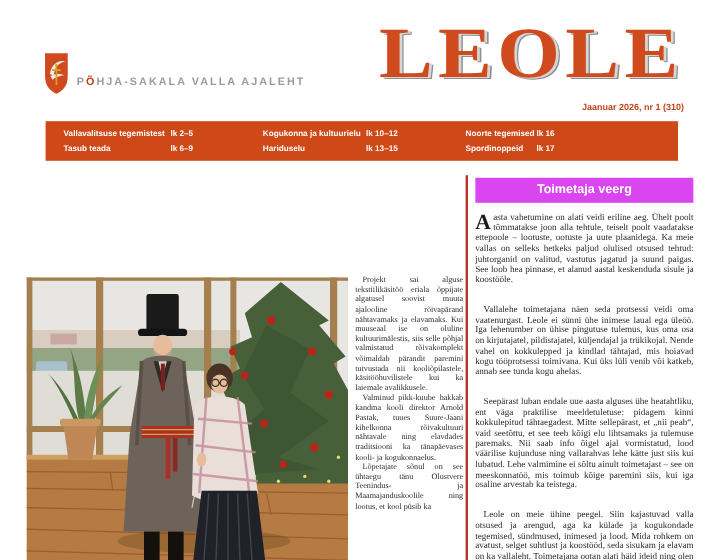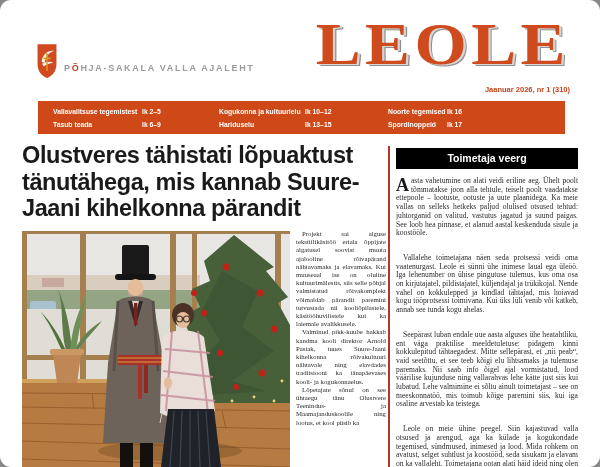--- a/index.html
+++ b/index.html
@@ -1,20 +1,19 @@
 <!DOCTYPE html>
 <html lang="et"><head>
 <meta charset="utf-8">
 <style>
   html,body{margin:0;padding:0;background:#888;}
   .page{
     position:relative;width:600px;height:467px;background:#ffffff;
     overflow:hidden;margin:0 auto;
     font-family:"Liberation Sans",sans-serif;
-    border-radius:11px;
   }
   
   .coat{position:absolute;left:36px;top:43px;width:22px;height:36px;}
   .tagline{
     position:absolute;left:64px;top:63px;
     font-size:9px;font-weight:bold;letter-spacing:1.7px;color:#9b9b9b;
     white-space:nowrap;
   }
   .tagline .red-o{color:#c23a1a;}
   .masthead{
@@ -53,21 +52,21 @@
     position:absolute;left:296px;top:230px;width:90px;height:237px;
     font-family:"Liberation Serif",serif;font-size:6.8px;line-height:8.2px;
     color:#2a2a2a;text-align:justify;overflow:hidden;
   }
   .article-col p{margin:0;text-indent:6px;hyphens:auto;}
   
   .divider{position:absolute;left:388px;top:146px;width:2px;height:321px;background:#b5352c;}
   
   .right-col{position:absolute;left:396px;top:148px;width:182px;height:319px;overflow:hidden;}
   .col-header{
-    height:21px;background:#000000;color:#ffffff;text-align:center;
+    height:21px;background:#d946ef;color:#ffffff;text-align:center;
     font-size:10.5px;font-weight:bold;line-height:21px;
   }
   .col-body{
     margin-top:8px;font-family:"Liberation Serif",serif;
     font-size:7.6px;line-height:8.7px;color:#2a2a2a;text-align:justify;
   }
   .col-body p{margin:0;hyphens:auto;}
   .col-body p + p{text-indent:7px;margin-top:16px;}
   .drop-cap{
     float:left;font-size:18px;line-height:15px;font-weight:bold;
@@ -101,21 +100,20 @@
     <span>Noorte tegemised</span>
     <span>lk 16</span>
     <span>Tasub teada</span>
     <span>lk 6–9</span>
     <span>Hariduselu</span>
     <span>lk 13–15</span>
     <span>Spordinoppeid</span>
     <span>lk 17</span>
   </nav>
 
-  <h1 class="headline">Olustveres tähistati lõpuaktust tänutähega, mis kannab Suure-Jaani kihelkonna pärandit</h1>
 
   <div class="photo">
     <svg viewBox="0 0 268 236" width="268" height="236">
 
       <rect width="268" height="152" fill="#e7e6e2"></rect>
       <rect y="44" width="178" height="17" fill="#d9cdc0"></rect>
       <rect x="20" y="47" width="22" height="9" fill="#c8a9a0"></rect>
       <rect y="59" width="178" height="21" fill="#93a584"></rect>
       <rect x="8" y="70" width="26" height="10" rx="2" fill="#a9c0cf"></rect>
       <rect y="78" width="178" height="74" fill="#dfddd6"></rect>

